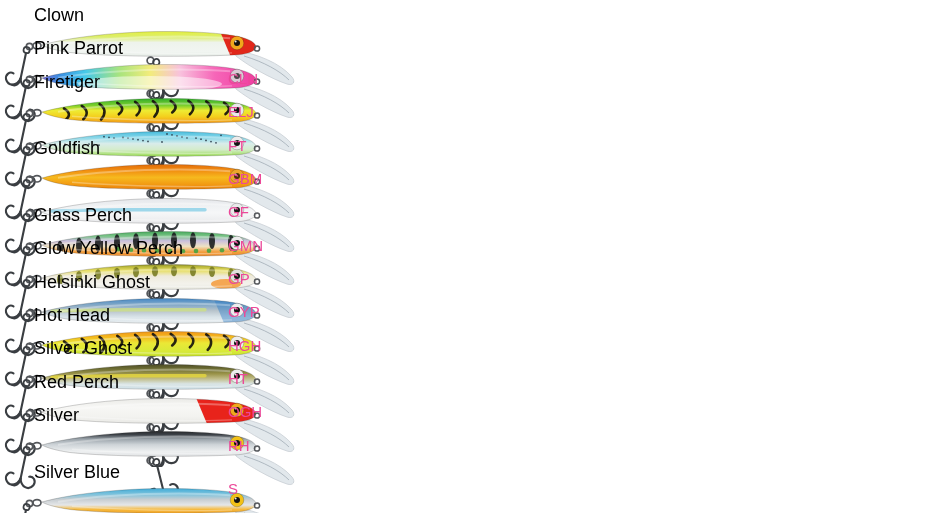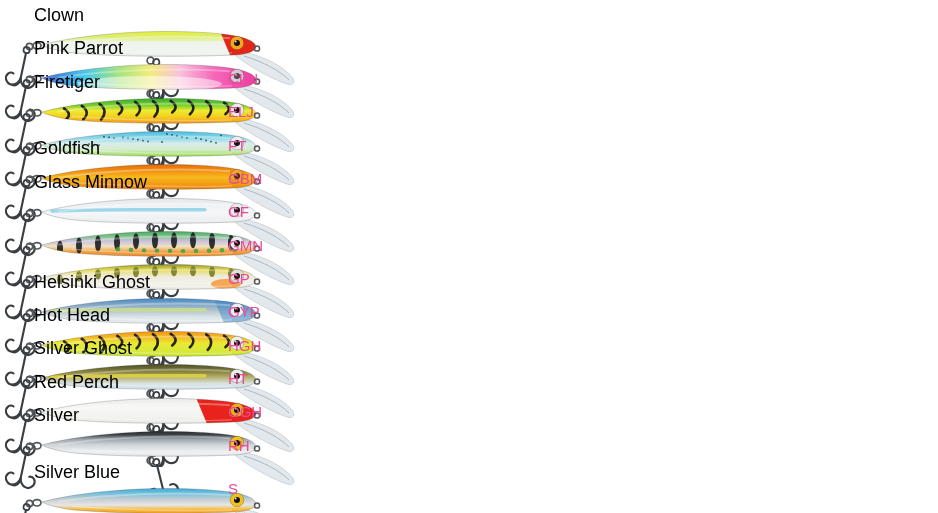--- a/index.html
+++ b/index.html
@@ -305,21 +305,20 @@
     <g transform="translate(157,65) rotate(-14)" fill="none" stroke="#3a3e42" stroke-width="2.1" stroke-linecap="round">
     <circle cx="0" cy="-3" r="3.1" stroke-width="1.7"></circle>
     <path d="M0,0 L0,26 C0,32 -3,35 -7,34"></path>
     <path d="M0,26 C-2,34 -10,37 -14,30 C-16,25 -12,21 -8,22.5"></path>
     <path d="M0,26 C2,34 10,37 14,30 C16,25 12,21 8,22.5"></path>
   </g>
   </svg>
     <div class="lure-code">GF</div>
   </div>
       <div class="cell col3">
-    <div class="lure-title">Glass Minnow</div>
     <svg class="lure" width="310" height="100" viewBox="0 0 310 100" preserveAspectRatio="xMinYMid meet" id="lure-svg-5">
     <defs>
             <linearGradient id="g5" gradientUnits="userSpaceOnUse" x1="0" y1="29" x2="0" y2="57">
               <stop offset="0" stop-color="#e2e4e8"></stop>
               <stop offset="0.35" stop-color="#eff1f3"></stop>
               <stop offset="0.6" stop-color="#f6f7f8"></stop>
               <stop offset="1" stop-color="#e8e9eb"></stop>
             </linearGradient>
             <clipPath id="clip5">
               <path d="M42,45 C70,37 120,31.5 165,31.5 C195,31.5 222,33 238,36.5 C250,39 256,43 256,47.5 C254,52 246,54.5 234,55 C190,57 110,57 70,52.5 C56,50.5 46,47.5 42,45 Z"></path>
@@ -358,20 +357,21 @@
     <path d="M0,0 L0,26 C0,32 -3,35 -7,34"></path>
     <path d="M0,26 C-2,34 -10,37 -14,30 C-16,25 -12,21 -8,22.5"></path>
     <path d="M0,26 C2,34 10,37 14,30 C16,25 12,21 8,22.5"></path>
   </g>
   </svg>
     <div class="lure-code">GMN</div>
   </div>
     </div>
     <div class="row">
       <div class="cell">
+    <div class="lure-title">Glass Perch</div>
     <svg class="lure" width="310" height="100" viewBox="0 0 310 100" preserveAspectRatio="xMinYMid meet" id="lure-svg-6">
     <defs>
             <linearGradient id="g6" gradientUnits="userSpaceOnUse" x1="0" y1="29" x2="0" y2="57">
               <stop offset="0" stop-color="#2b9c44"></stop>
               <stop offset="0.26" stop-color="#7cc489"></stop>
               <stop offset="0.42" stop-color="#c9bedd"></stop>
               <stop offset="0.62" stop-color="#eee2c3"></stop>
               <stop offset="0.82" stop-color="#f29d3c"></stop>
               <stop offset="1" stop-color="#ed8c2d"></stop>
             </linearGradient>
@@ -429,20 +429,21 @@
     <g transform="translate(157,65) rotate(-14)" fill="none" stroke="#3a3e42" stroke-width="2.1" stroke-linecap="round">
     <circle cx="0" cy="-3" r="3.1" stroke-width="1.7"></circle>
     <path d="M0,0 L0,26 C0,32 -3,35 -7,34"></path>
     <path d="M0,26 C-2,34 -10,37 -14,30 C-16,25 -12,21 -8,22.5"></path>
     <path d="M0,26 C2,34 10,37 14,30 C16,25 12,21 8,22.5"></path>
   </g>
   </svg>
     <div class="lure-code">GP</div>
   </div>
       <div class="cell">
+    <div class="lure-title">Glow Yellow Perch</div>
     <svg class="lure" width="310" height="100" viewBox="0 0 310 100" preserveAspectRatio="xMinYMid meet" id="lure-svg-7">
     <defs>
             <linearGradient id="g7" gradientUnits="userSpaceOnUse" x1="0" y1="29" x2="0" y2="57">
               <stop offset="0" stop-color="#55561c"></stop>
               <stop offset="0.16" stop-color="#b5b437"></stop>
               <stop offset="0.3" stop-color="#e7de63"></stop>
               <stop offset="0.5" stop-color="#eeeadb"></stop>
               <stop offset="0.78" stop-color="#f3f2ec"></stop>
               <stop offset="1" stop-color="#e9e9e1"></stop>
             </linearGradient>

